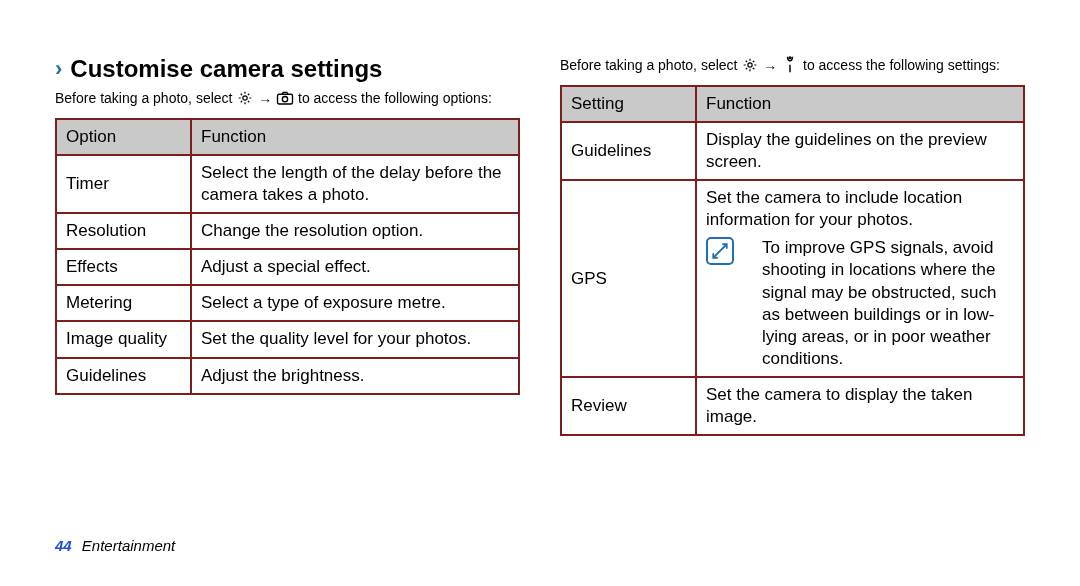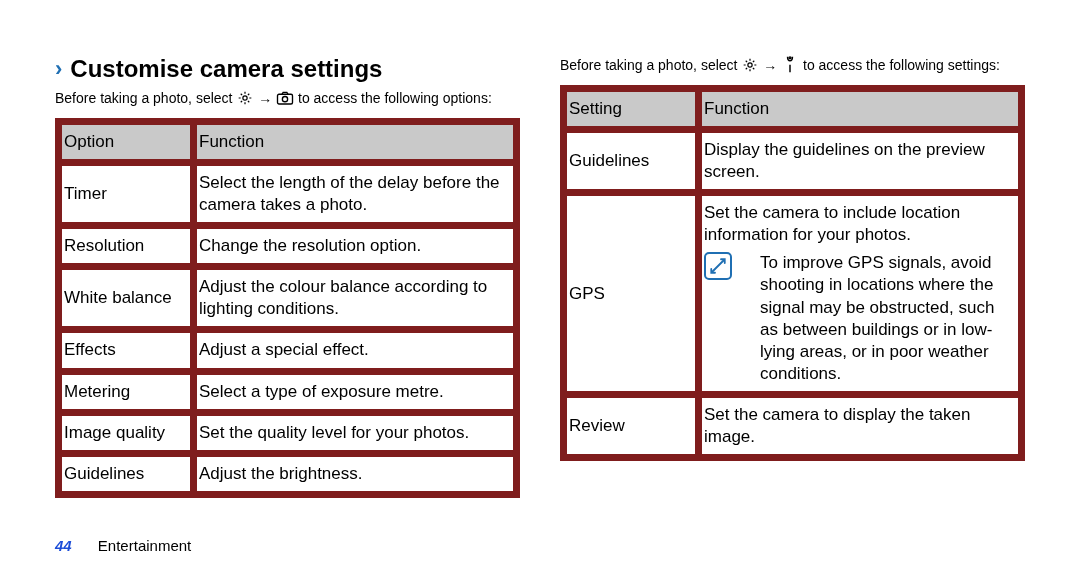--- a/index.html
+++ b/index.html
@@ -47,22 +47,22 @@
     height: 18px;
     align-items: center;
     justify-content: center;
   }
   table {
     border-collapse: collapse;
     width: 100%;
     font-size: 17px;
   }
   th, td {
-    border: 7px solid #7f1d1d;
-    padding: 6px 2px;
+    border: 2px solid #7f1d1d;
+    padding: 6px 9px;
     text-align: left;
     vertical-align: middle;
     line-height: 1.3;
   }
   th {
     background: #c9c9c9;
     font-weight: 400;
   }
   td:first-child, th:first-child {
     width: 135px;
@@ -89,21 +89,22 @@
     left: 55px;
     bottom: 32px;
     font-size: 15px;
   }
   .footer-page {
     color: #1d4ed8;
     font-weight: 700;
     font-style: italic;
   }
   .footer-section {
-    margin-left: 22px;
+    font-style: italic;
+    margin-left: 6px;
   }
 </style>
 </head>
 <body>
 
 <div class="page">
 
   <div class="column">
     <h2 class="heading">
       <span class="heading-chevron">›</span>
@@ -134,24 +135,20 @@
         </tr>
       </thead>
       <tbody>
         <tr>
             <td>Timer</td>
             <td>Select the length of the delay before the camera takes a photo.</td>
           </tr>
         <tr>
             <td>Resolution</td>
             <td>Change the resolution option.</td>
-          </tr>
-        <tr>
-            <td>White balance</td>
-            <td>Adjust the colour balance according to lighting conditions.</td>
           </tr>
         <tr>
             <td>Effects</td>
             <td>Adjust a special effect.</td>
           </tr>
         <tr>
             <td>Metering</td>
             <td>Select a type of exposure metre.</td>
           </tr>
         <tr>

